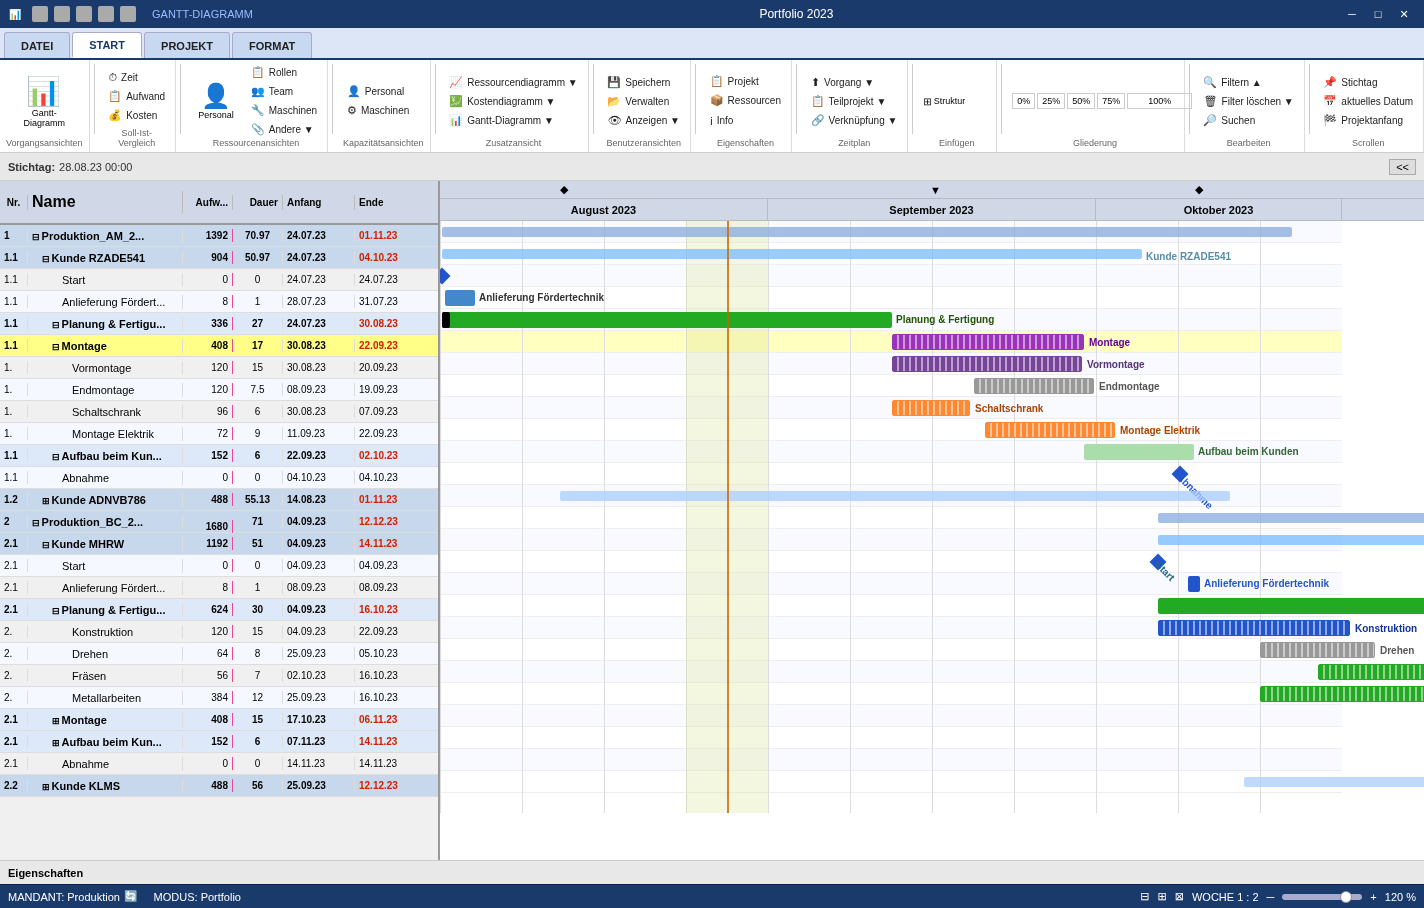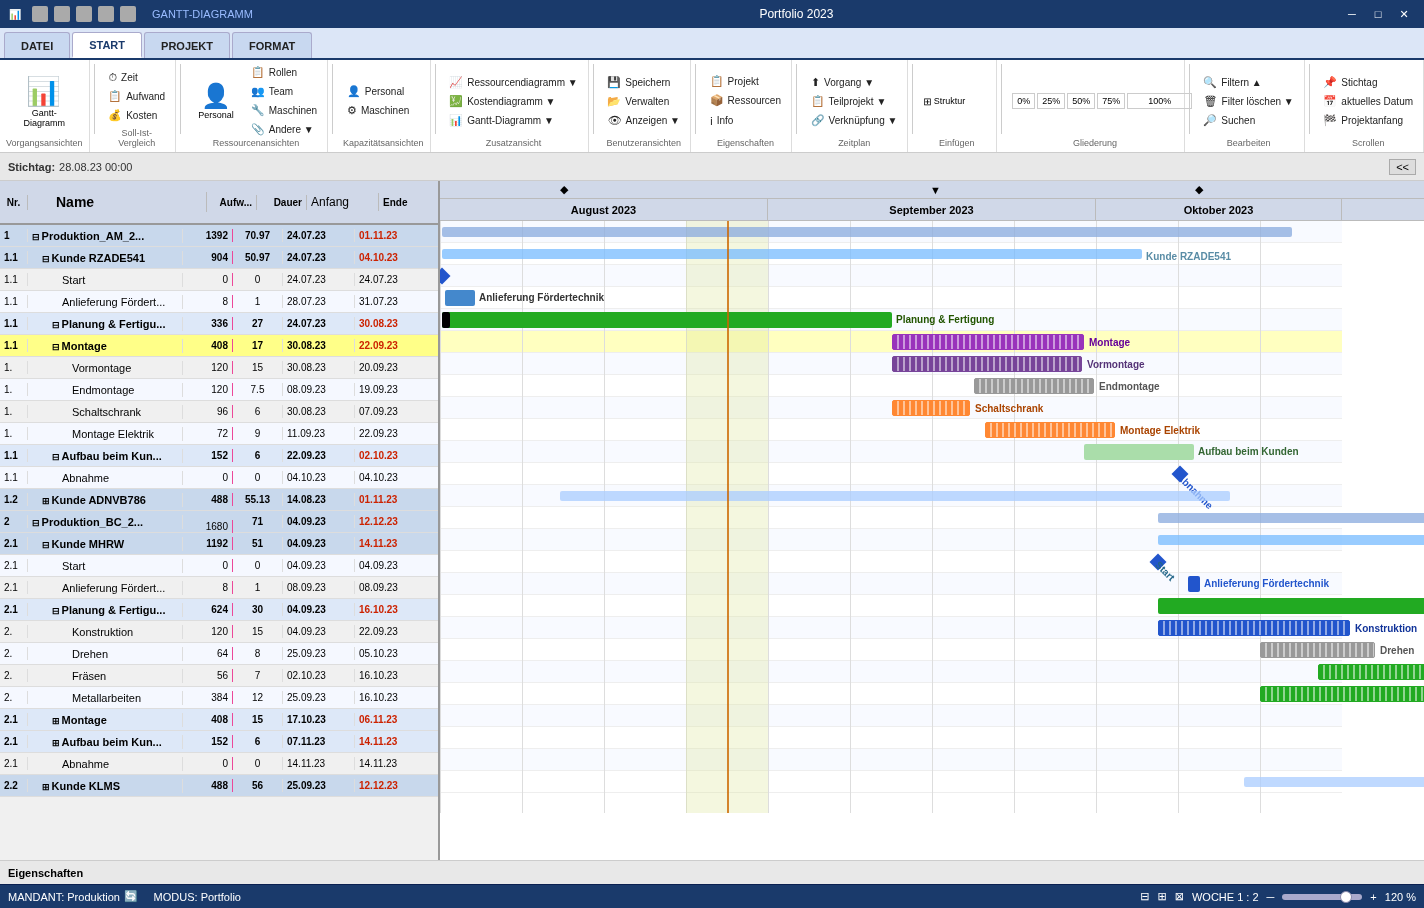--- a/index.html
+++ b/index.html
@@ -55,24 +55,24 @@
     .collapse-btn { margin-left: auto; background: #ddd; border: 1px solid #aaa; cursor: pointer; padding: 1px 6px; font-size: 11px; }
 
     .gantt-main { display: flex; flex: 1; overflow: hidden; }
 
     
     .task-table { width: 440px; min-width: 440px; border-right: 2px solid #999; display: flex; flex-direction: column; overflow: hidden; }
     .task-table-header {
       display: flex; background: #d0d8e8; height: 44px; border-bottom: 2px solid #999; align-items: center;
     }
     .col-nr { width: 28px; min-width: 28px; padding: 2px 4px; border-right: 1px solid #bbb; text-align: center; font-weight: bold; font-size: 10px; }
-    .col-name { width: 155px; min-width: 155px; padding: 2px 4px; border-right: 1px solid #bbb; font-weight: bold; font-size: 14px; margin-left: 24px; }
+    .col-name { width: 155px; min-width: 155px; padding: 2px 4px; border-right: 1px solid #bbb; font-weight: bold; font-size: 16px; }
     .col-aufw { width: 50px; min-width: 50px; padding: 2px 4px; border-right: 1px solid #bbb; font-weight: bold; font-size: 10px; text-align: right; }
     .col-dauer { width: 50px; min-width: 50px; padding: 2px 4px; border-right: 1px solid #bbb; font-weight: bold; font-size: 10px; text-align: right; }
-    .col-anfang { width: 72px; min-width: 72px; padding: 2px 4px; border-right: 1px solid #bbb; font-weight: normal; font-size: 12px; }
+    .col-anfang { width: 72px; min-width: 72px; padding: 2px 4px; border-right: 1px solid #bbb; font-weight: bold; font-size: 10px; }
     .col-ende { width: 72px; min-width: 72px; padding: 2px 4px; font-weight: bold; font-size: 10px; }
 
     .task-rows { overflow-y: auto; flex: 1; }
     .task-row {
       display: flex; height: 22px; align-items: center; border-bottom: 1px solid #ddd;
     }
     .task-row:nth-child(even) { background: #f5f8ff; }
     .task-row.highlight-row { background: #ffff88; font-weight: bold; }
     .task-row.level1 { background: #c8d8ec; font-weight: bold; }
     .task-row.level2 { background: #dde8f8; }
@@ -420,21 +420,21 @@
             <div class="cell nr" style="font-weight: bold;">1.2</div>
             <div class="cell name" style="font-weight: bold;"><span class="expand-icon" style="margin-left: 10px;">⊞</span><span>Kunde ADNVB786</span></div>
             <div class="cell aufw" style="font-weight: bold;">488</div>
             <div class="cell dauer" style="font-weight: bold;">55.13</div>
             <div class="cell anfang" style="font-weight: bold;">14.08.23</div>
             <div class="cell ende" style="font-weight: bold; color: rgb(204, 34, 0);">01.11.23</div>
           </div>
           <div class="task-row level1">
             <div class="cell nr" style="font-weight: bold;">2</div>
             <div class="cell name" style="font-weight: bold;"><span class="expand-icon" style="margin-left: 0px;">⊟</span><span>Produktion_BC_2...</span></div>
-            <div class="cell aufw" style="font-weight: normal; margin-top: 10px;">1680</div>
+            <div class="cell aufw" style="font-weight: bold; margin-top: 10px;">1680</div>
             <div class="cell dauer" style="font-weight: bold;">71</div>
             <div class="cell anfang" style="font-weight: bold;">04.09.23</div>
             <div class="cell ende" style="font-weight: bold; color: rgb(204, 34, 0);">12.12.23</div>
           </div>
           <div class="task-row level1">
             <div class="cell nr" style="font-weight: bold;">2.1</div>
             <div class="cell name" style="font-weight: bold;"><span class="expand-icon" style="margin-left: 10px;">⊟</span><span>Kunde MHRW</span></div>
             <div class="cell aufw" style="font-weight: bold;">1192</div>
             <div class="cell dauer" style="font-weight: bold;">51</div>
             <div class="cell anfang" style="font-weight: bold;">04.09.23</div>

